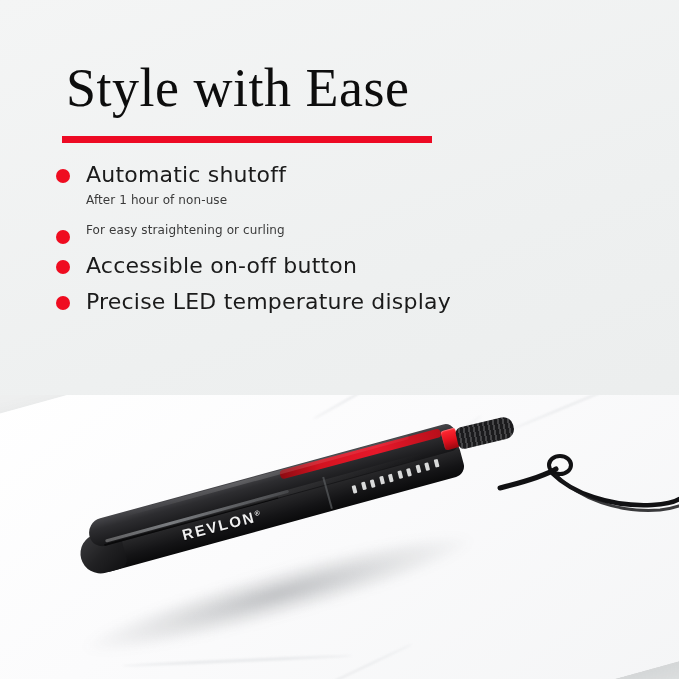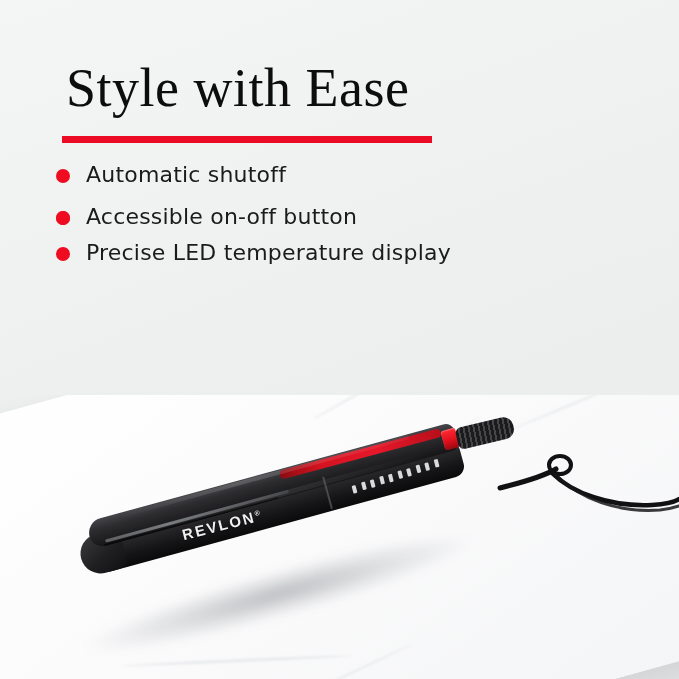--- a/index.html
+++ b/index.html
@@ -311,24 +311,26 @@
 
   <div class="headline">Style with Ease</div>
 
   <div class="rule"></div>
 
   <div class="features">
 
     <div class="feature tight">
       <span class="dot"></span>
       <div class="feature-title">Automatic shutoff</div>
+      <div class="feature-sub">After 1 hour of non-use</div>
     </div>
 
     <div class="feature tight">
       <span class="dot"></span>
+      <div class="feature-sub">For easy straightening or curling</div>
     </div>
 
 
     <div class="feature">
       <span class="dot"></span>
       <div class="feature-title">Accessible on-off button</div>
     </div>
 
     <div class="feature gap">
       <span class="dot"></span>

